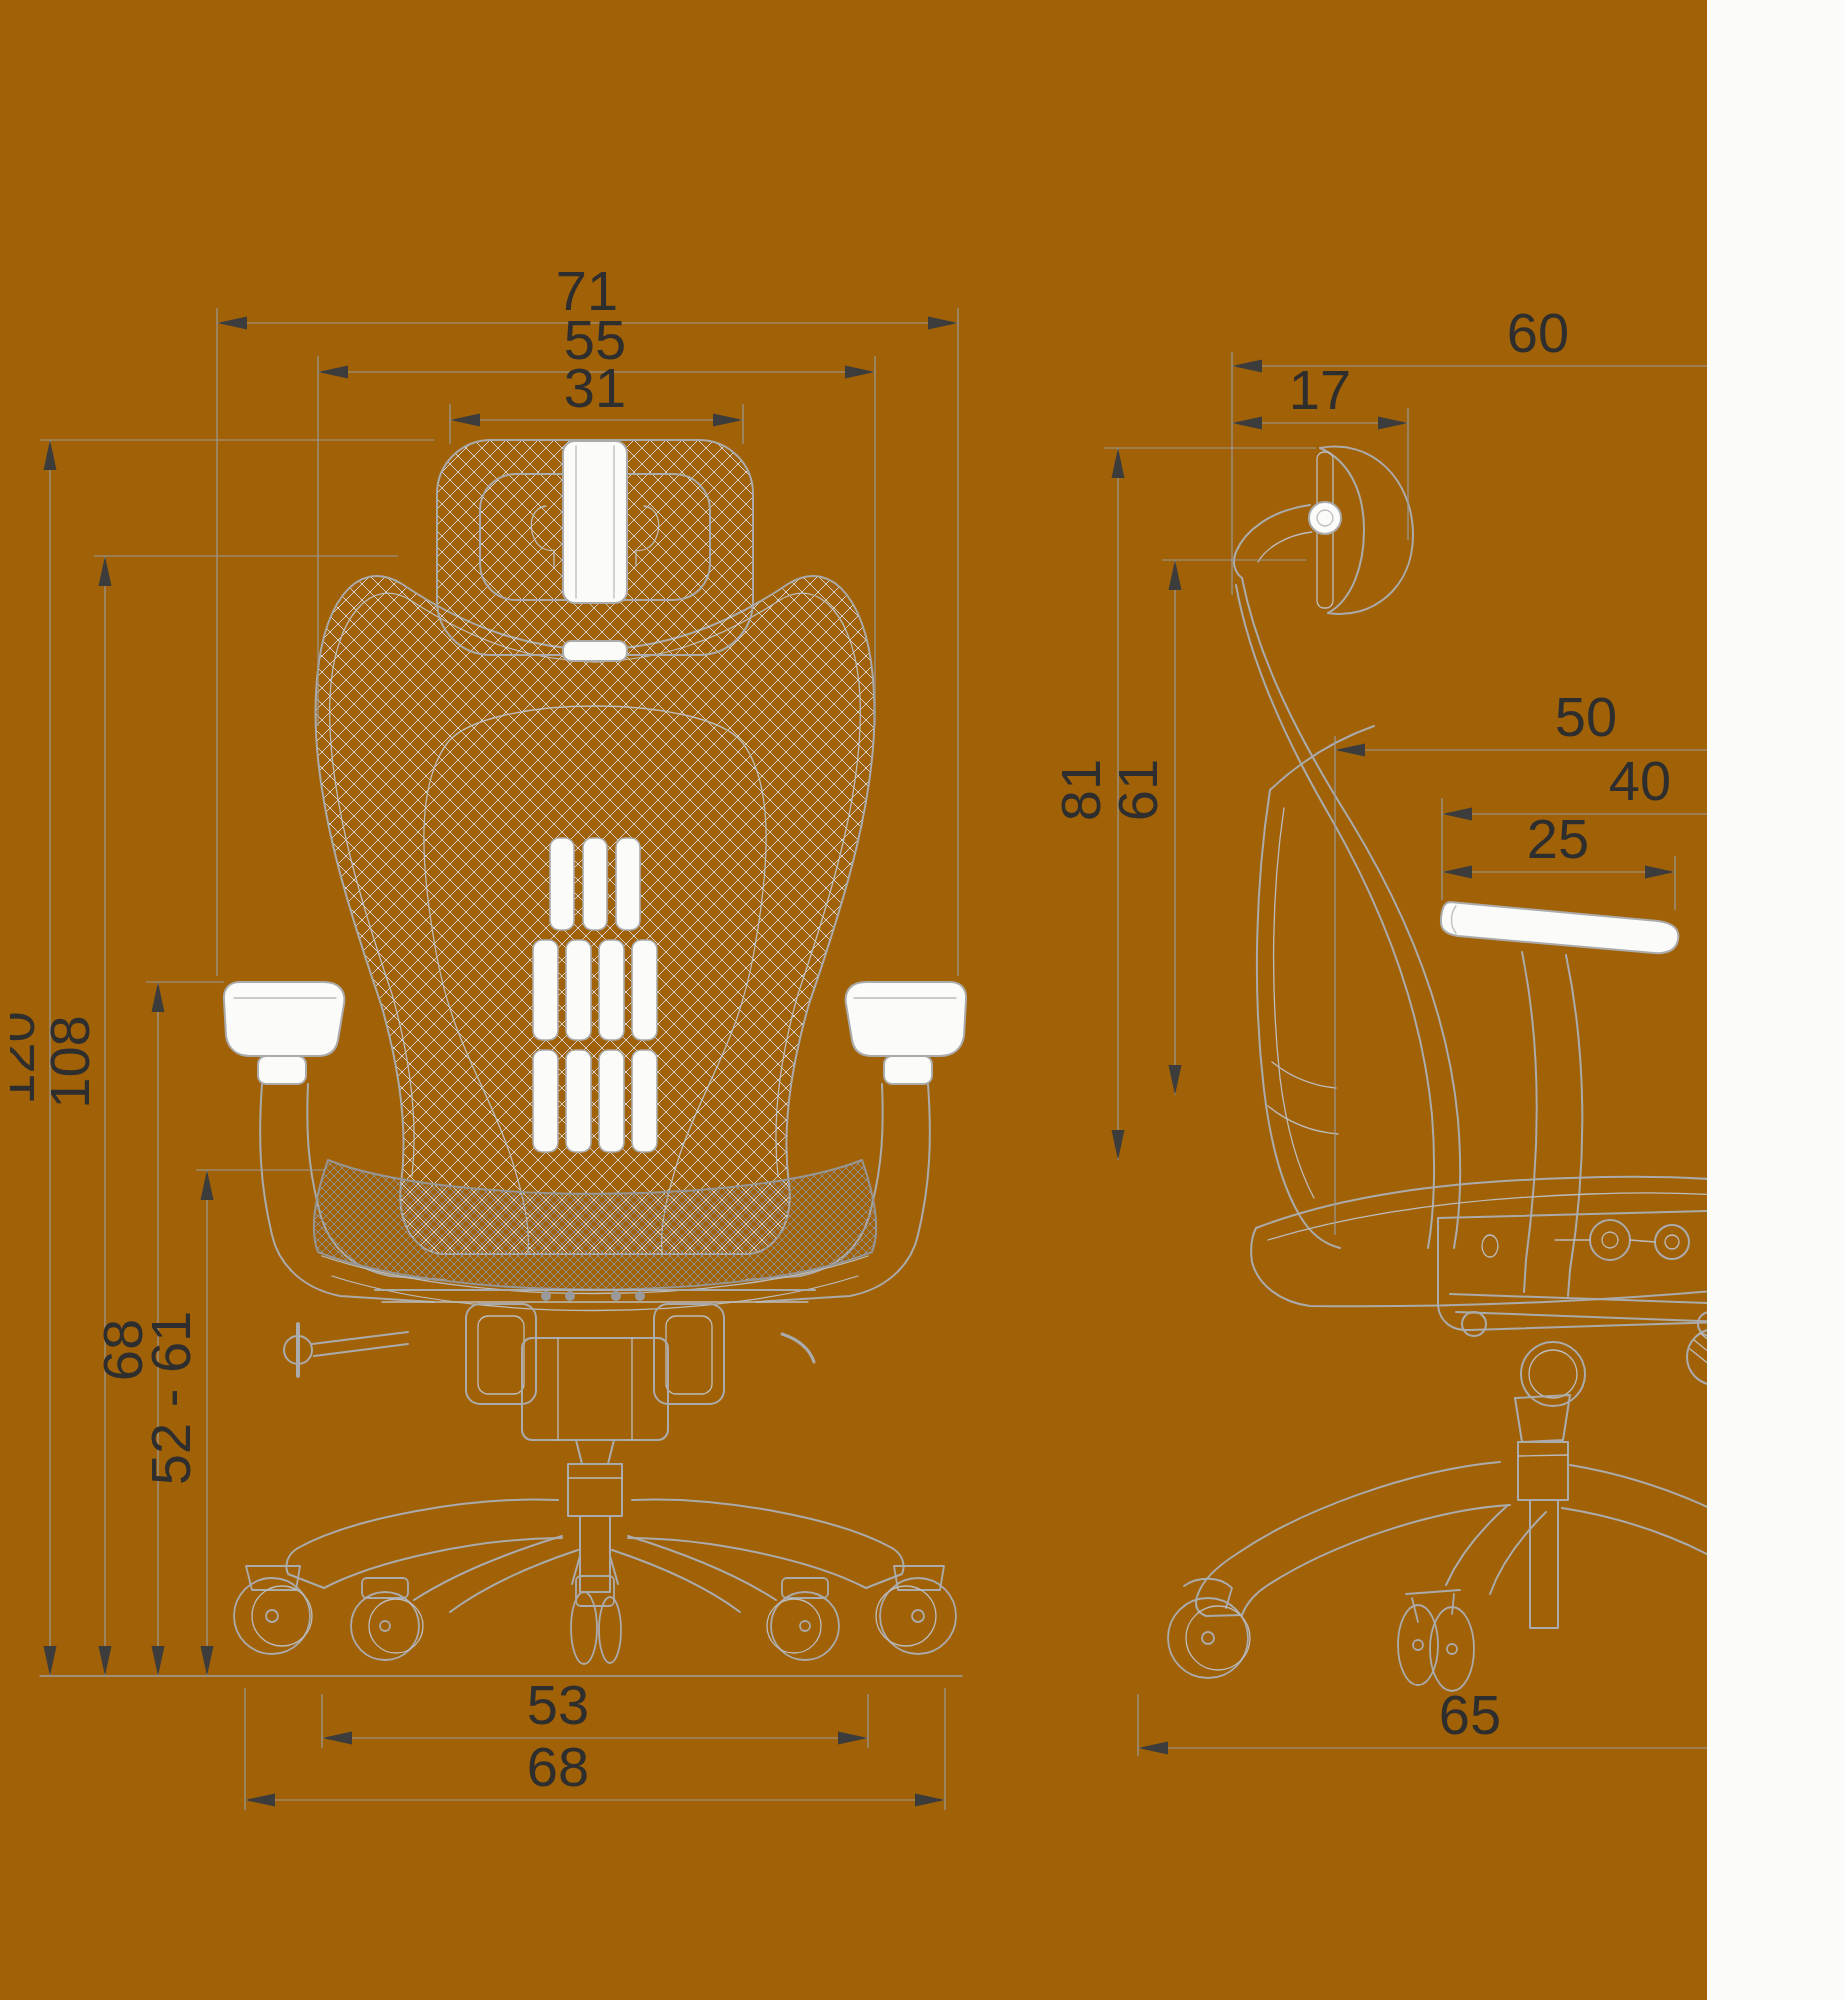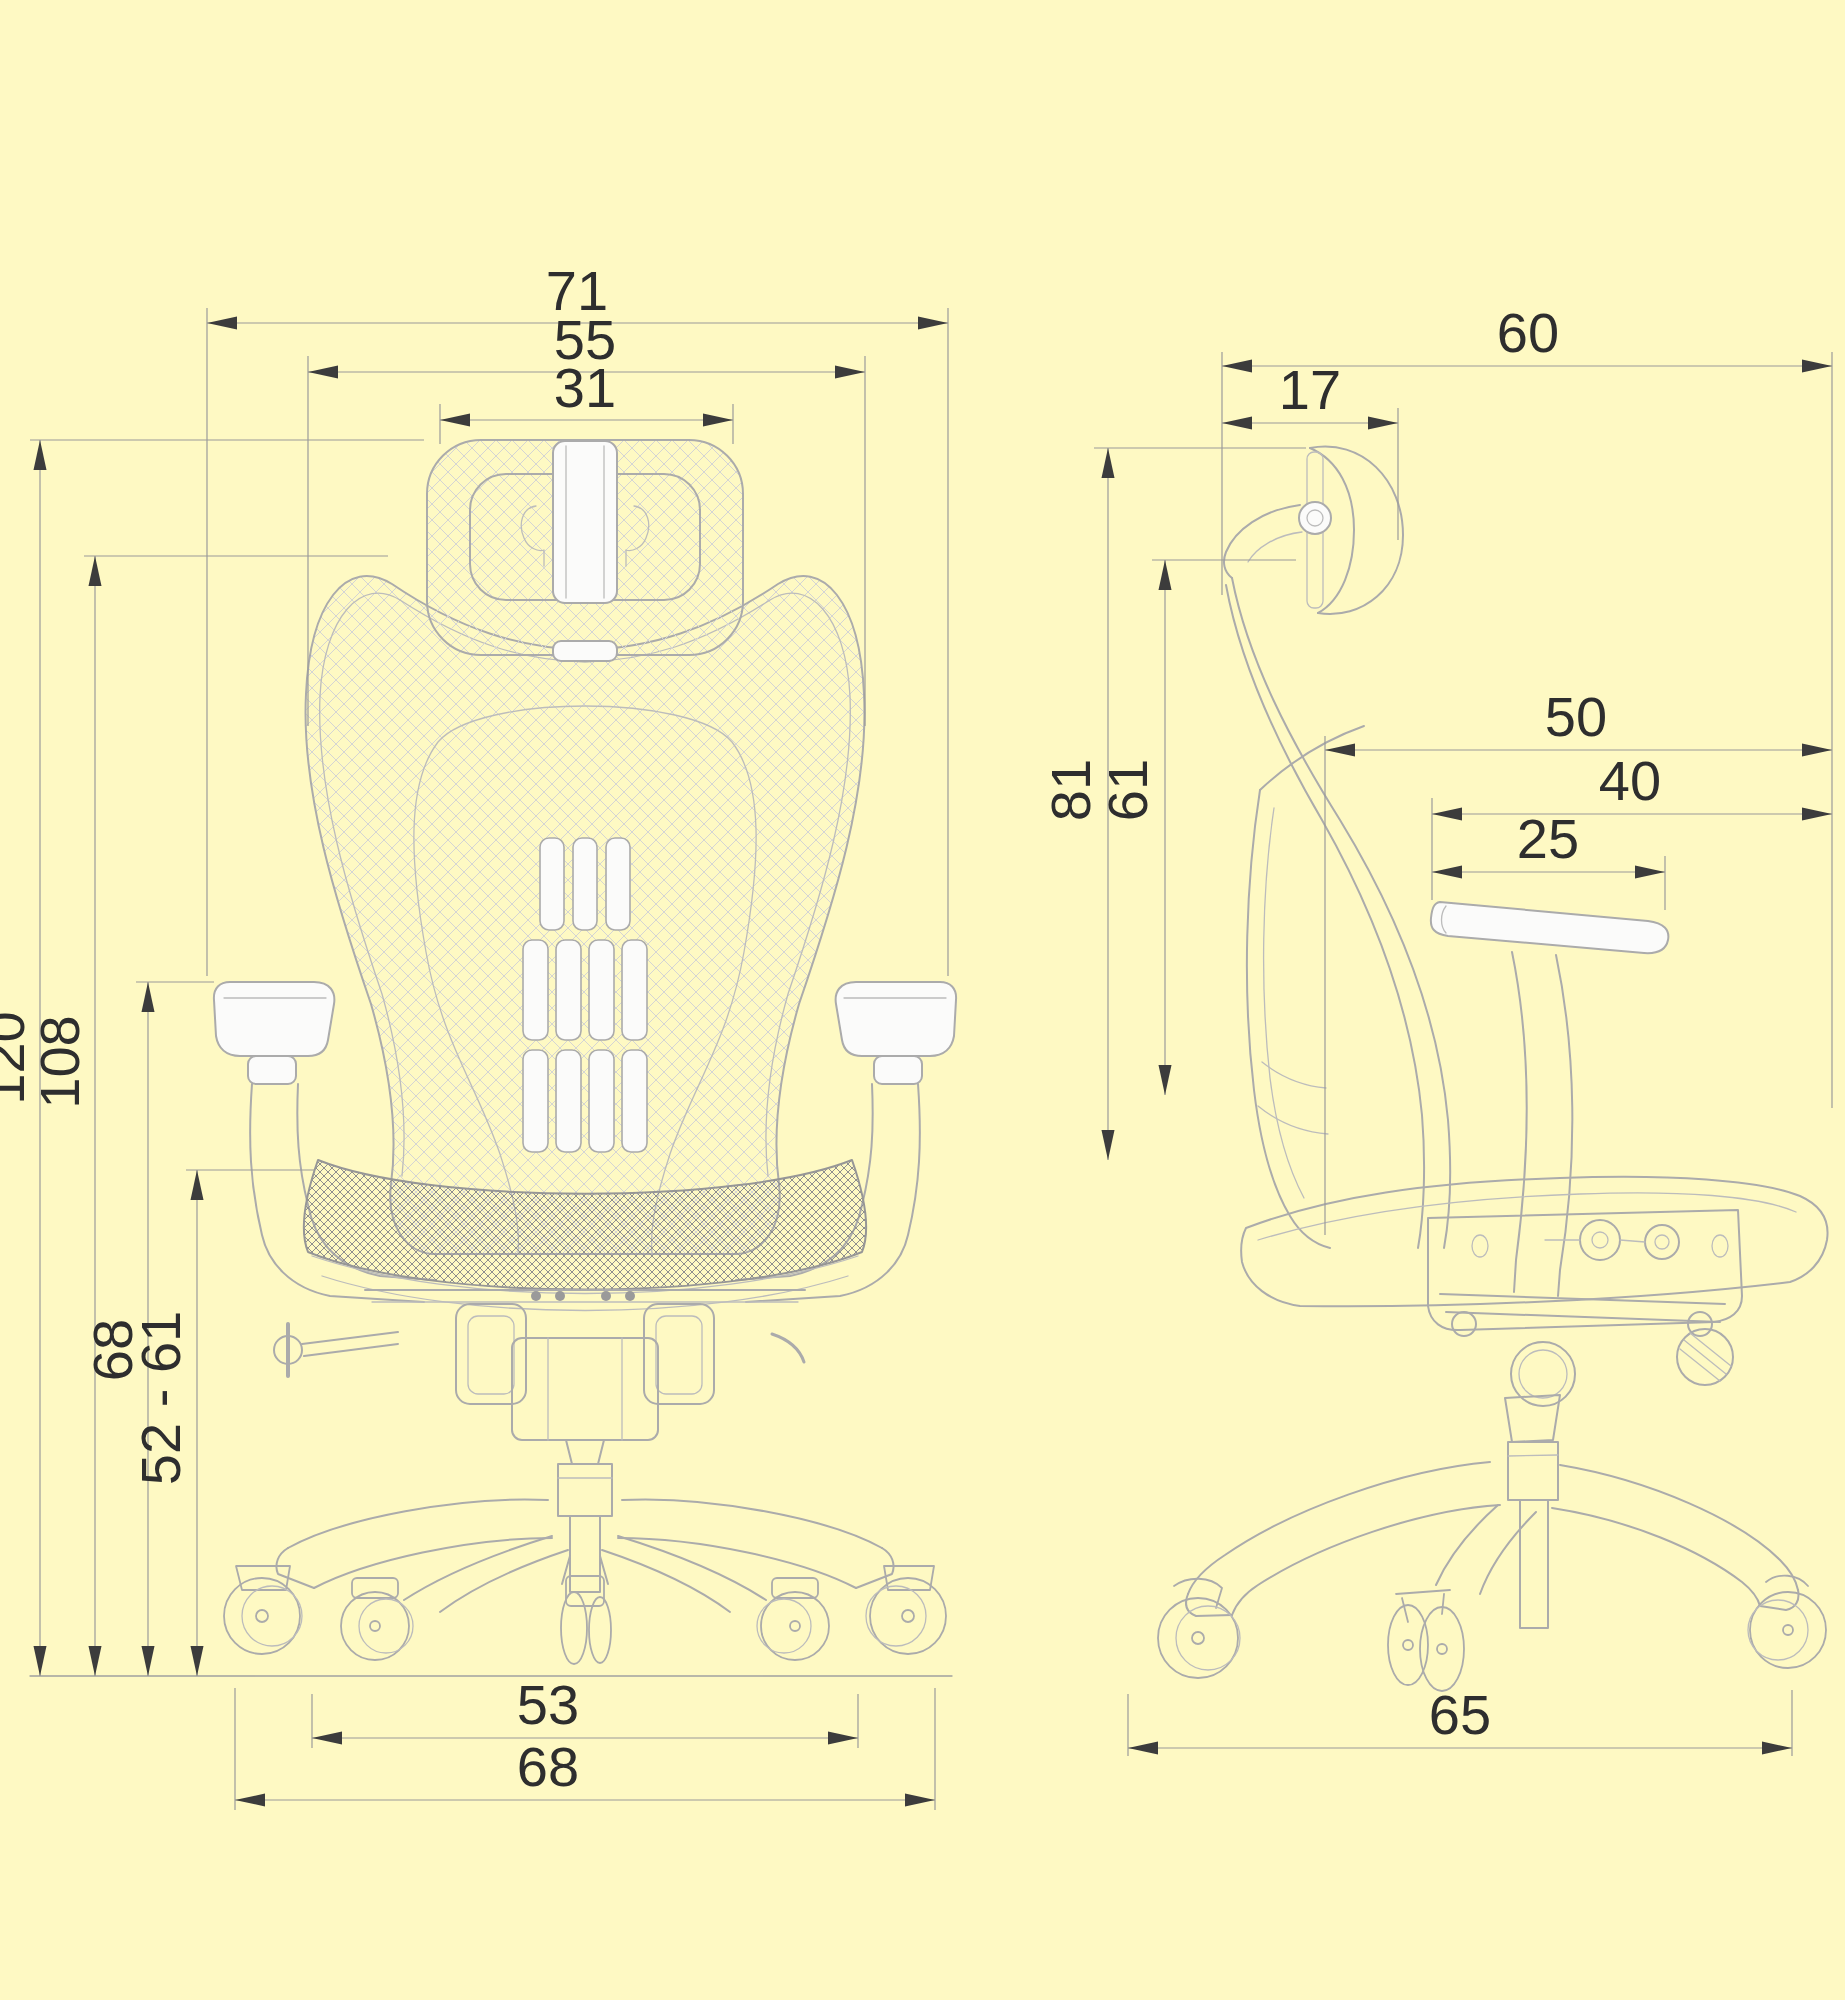--- a/index.html
+++ b/index.html
@@ -1,16 +1,16 @@
 <!DOCTYPE html>
 <html><head>
 <meta charset="utf-8">
 <style>
   html,body{margin:0;padding:0;background:#fbfbfa;}
-  .stage{position:relative;width:1845px;height:2000px;background:#fef9c3;overflow:hidden;}
+  .stage{position:relative;width:1697px;height:2000px;background:#a16207;overflow:hidden;padding-left:10px;}
   svg{display:block;}
   .lbl{font-family:"Liberation Sans","DejaVu Sans",sans-serif;font-weight:500;font-size:56px;fill:#2e2e2e;}
   .chair{stroke:#ababab;fill:none;stroke-width:2;stroke-linecap:round;stroke-linejoin:round;}
   .chair .thin{stroke:#bcbcbc;stroke-width:1.3;}
   .chair .fillbg{fill:#fbfbfa;}
   .dim line,.dim path.ext{stroke:#9a9a9a;stroke-width:1.2;fill:none;}
   .dim .arr{fill:#3c3c3c;stroke:none;}
 </style>
 </head>
 <body>

